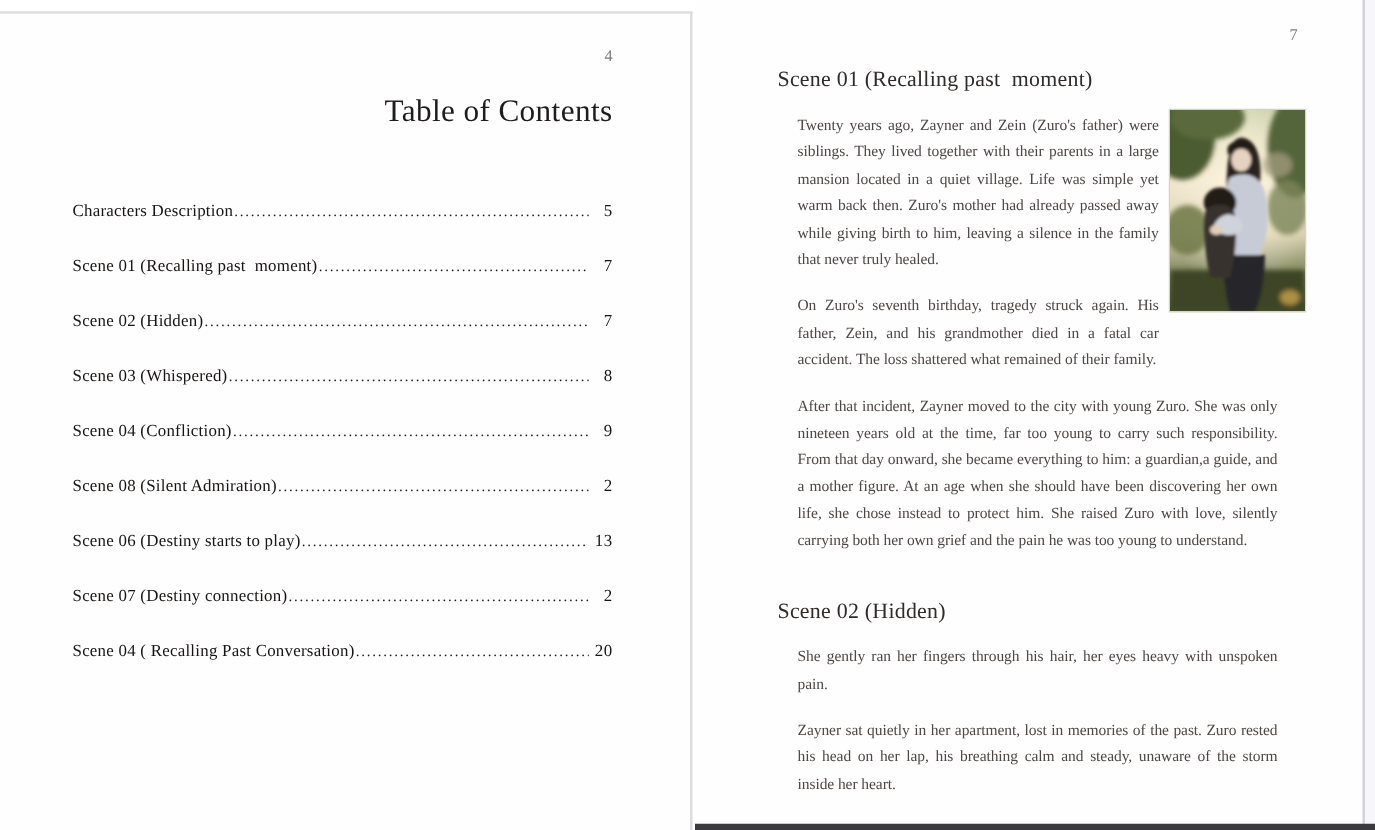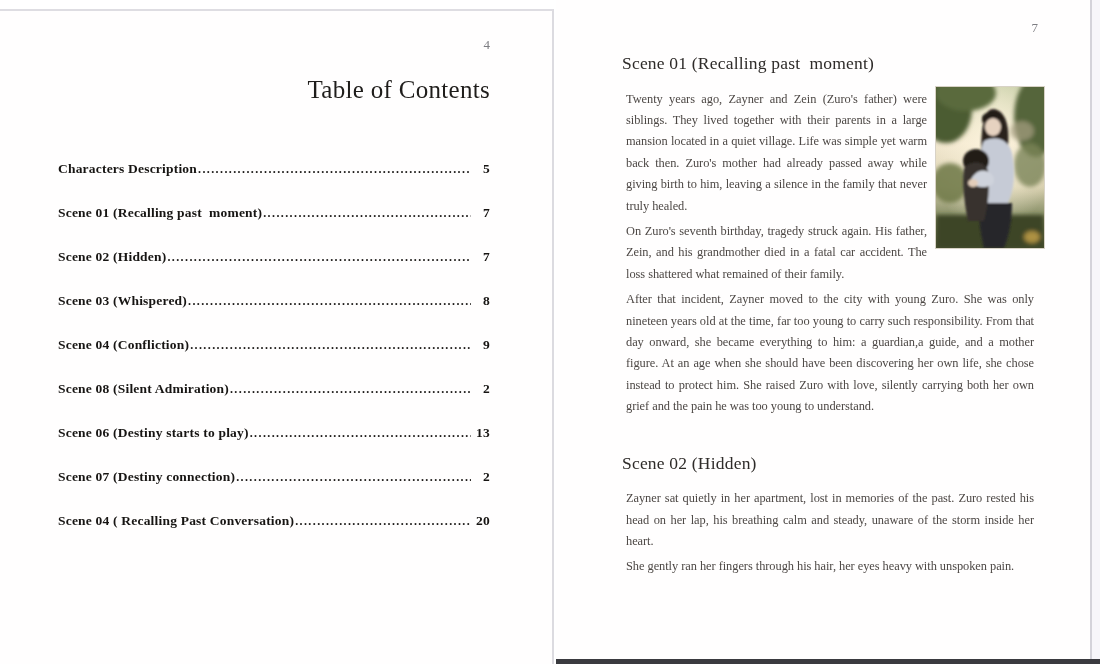--- a/index.html
+++ b/index.html
@@ -22,21 +22,21 @@
     font-family:"Liberation Serif","DejaVu Serif",serif;
   }
   .toc-title{
     text-align:right;font-size:25px;line-height:30px;color:#1f1d1b;
     margin-top:22px;letter-spacing:.3px;font-weight:400;
   }
   .toc-list{margin-top:56px;}
   .toc-row{
     display:flex;align-items:baseline;
     margin-bottom:28px;
-    font-weight:bold;font-size:13.5px;line-height:15px;color:#171513;
+    font-weight:normal;font-size:13.5px;line-height:15px;color:#171513;
   }
   .toc-label{white-space:pre-wrap;letter-spacing:.2px;}
   .leader{
     flex:1;overflow:hidden;white-space:nowrap;
     margin:0 3px 0 1px;letter-spacing:1.4px;color:#1c1a18;
     font-size:12px;
   }
   .toc-page{text-align:right;min-width:16px;letter-spacing:.3px;}
   
   .page-right{
@@ -46,21 +46,21 @@
   }
   .section-heading{
     font-size:17.5px;line-height:22px;color:#2e2b29;font-weight:400;
     white-space:pre-wrap;letter-spacing:.2px;
   }
   .section-body{
     margin-top:11px;
     font-size:12.4px;line-height:21.4px;color:#4c4744;
     text-align:justify;letter-spacing:-.05px;
   }
-  .section-body p{margin:4px;}
+  .section-body p{margin:16px;}
   .section{margin-bottom:30px;}
   .section + .section{margin-top:34px;}
   figure.story-figure{
     float:right;width:108px;height:161px;
     margin:-2px -6px 8px 9px;padding:0;
     outline:1px solid #d8d2c6;
   }
   figure.story-figure svg{display:block;width:100%;height:100%;}
   
   .edge-strip{
@@ -184,21 +184,21 @@
         </figure>
         <p>Twenty years ago, Zayner and Zein (Zuro's father) were siblings. They lived together with their parents in a large mansion located in a quiet village. Life was simple yet warm back then. Zuro's mother had already passed away while giving birth to him, leaving a silence in the family that never truly healed.</p>
         <p>On Zuro's seventh birthday, tragedy struck again. His father, Zein, and his grandmother died in a fatal car accident. The loss shattered what remained of their family.</p>
         <p>After that incident, Zayner moved to the city with young Zuro. She was only nineteen years old at the time, far too young to carry such responsibility. From that day onward, she became everything to him: a guardian,a guide, and a mother figure. At an age when she should have been discovering her own life, she chose instead to protect him. She raised Zuro with love, silently carrying both her own grief and the pain he was too young to understand.</p>
       </div>
     </div>
 
     <div class="section">
       <h2 class="section-heading">Scene 02 (Hidden)</h2>
       <div class="section-body">
+        <p>She gently ran her fingers through his hair, her eyes heavy with unspoken pain.</p>
         <p>Zayner sat quietly in her apartment, lost in memories of the past. Zuro rested his head on her lap, his breathing calm and steady, unaware of the storm inside her heart.</p>
-        <p>She gently ran her fingers through his hair, her eyes heavy with unspoken pain.</p>
       </div>
     </div>
   </div>
 
   <div class="edge-strip"></div>
   <div class="bottom-bar"></div>
 </div>
 
 </body></html>

